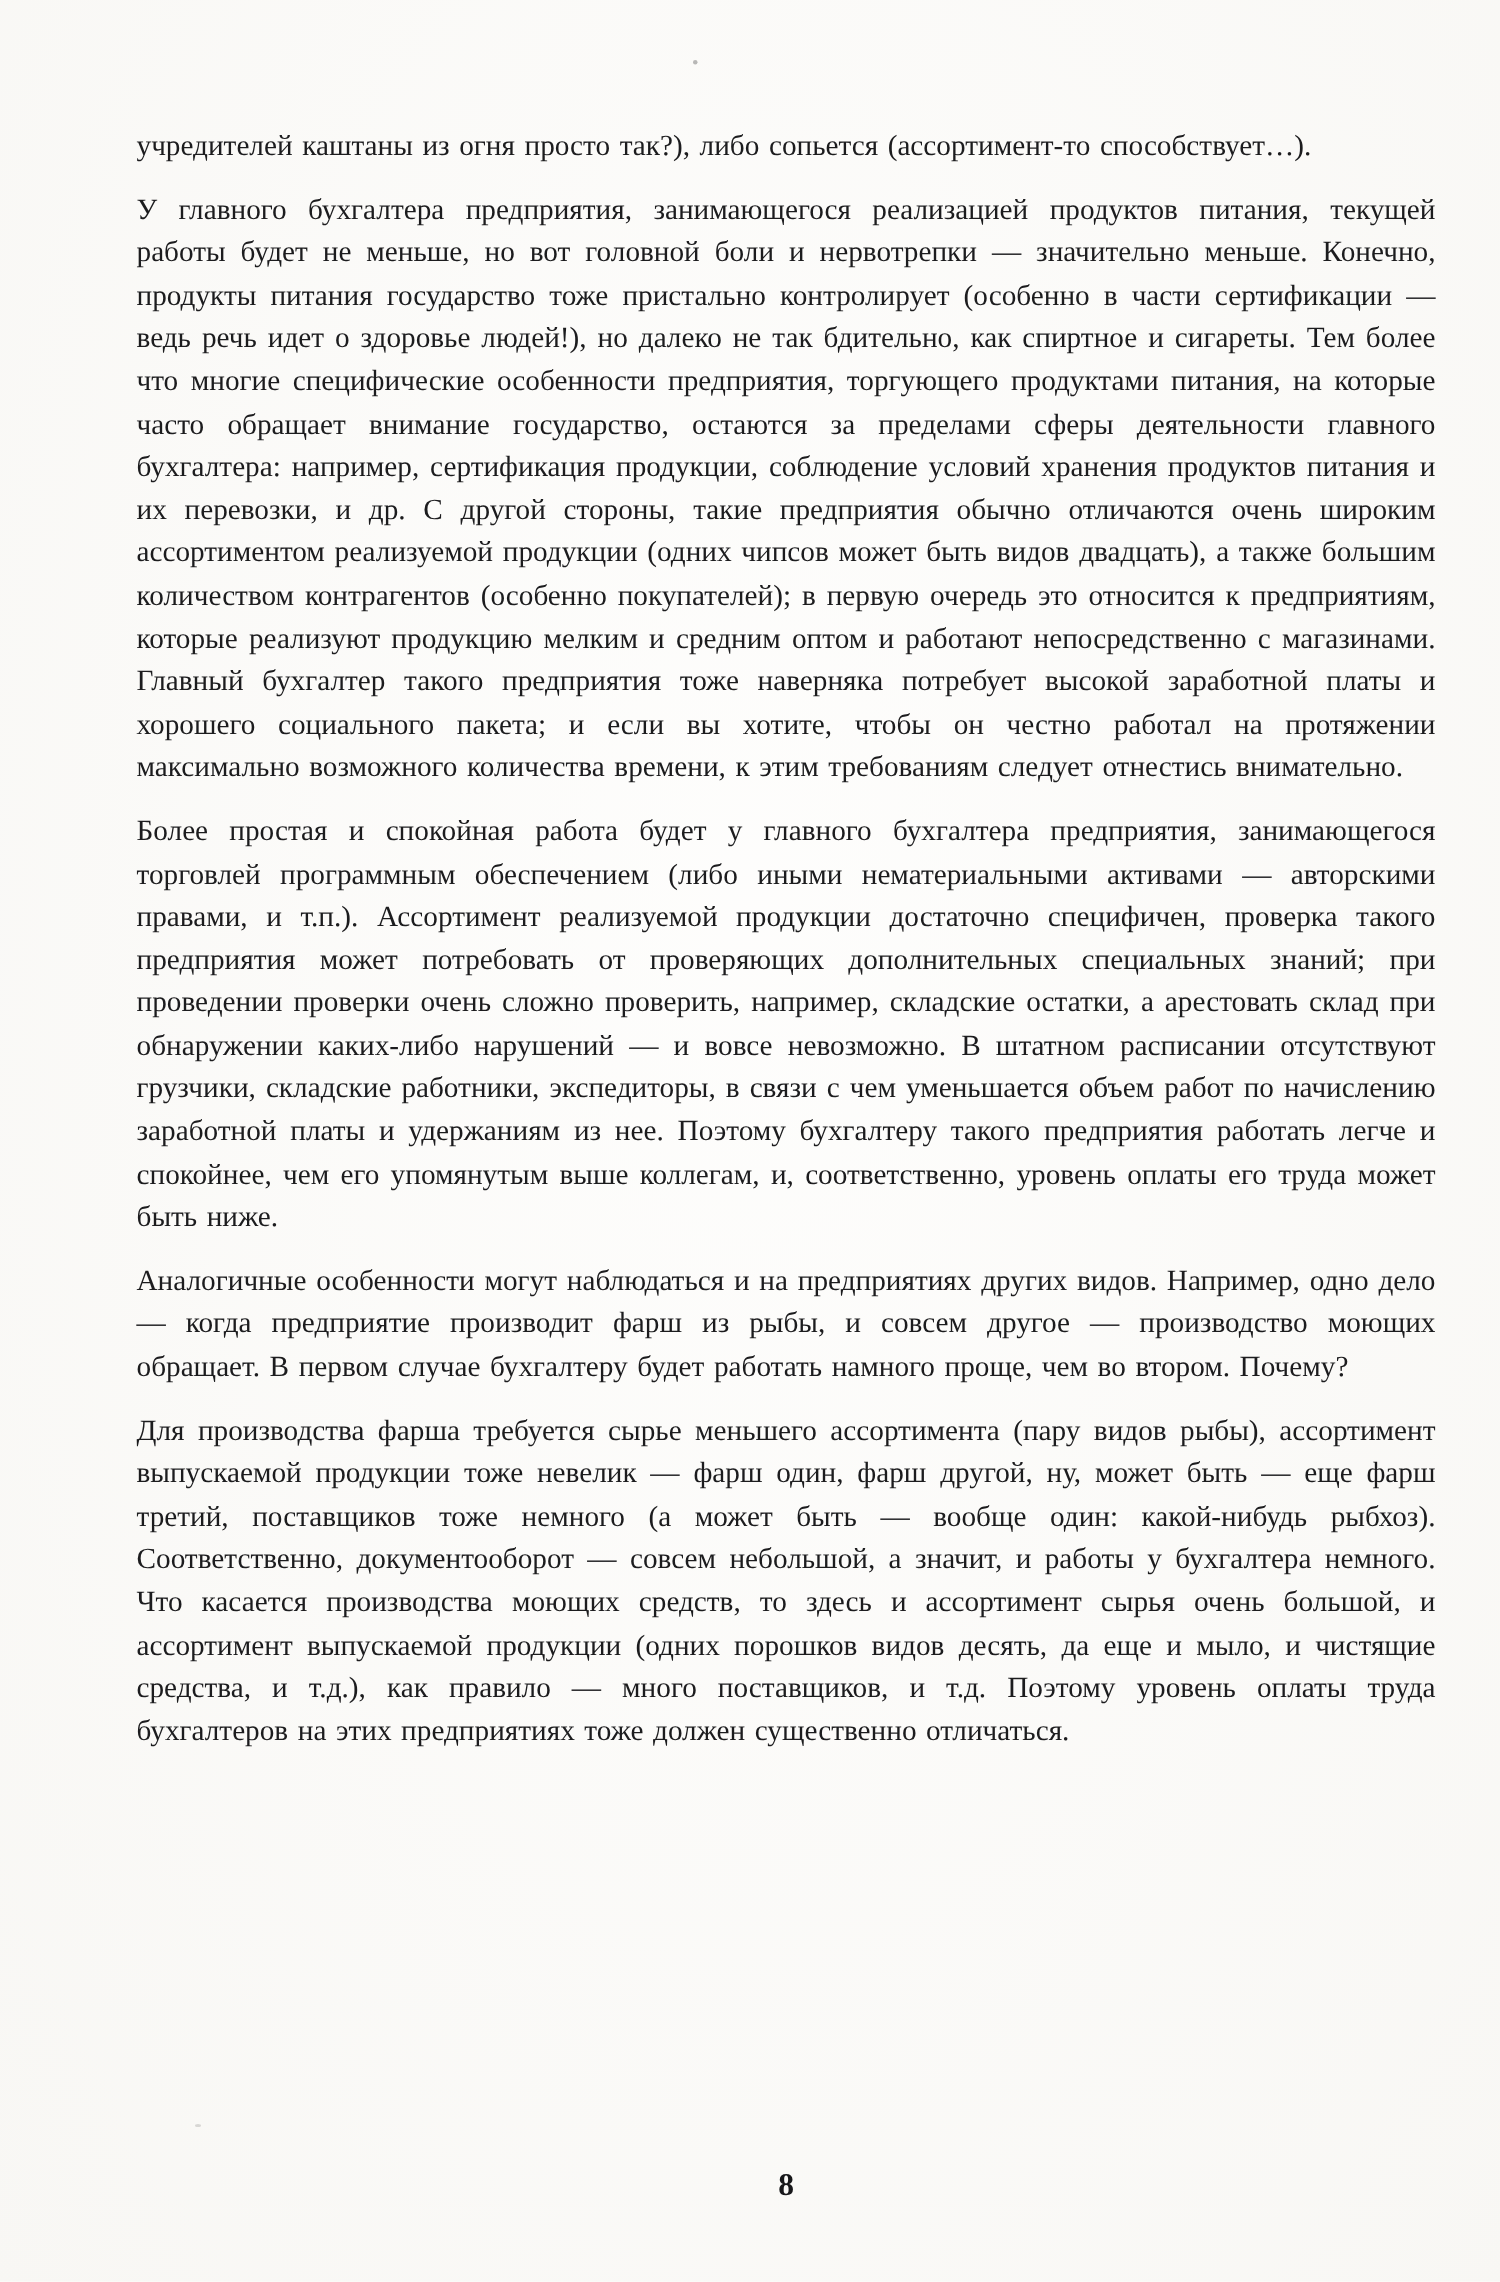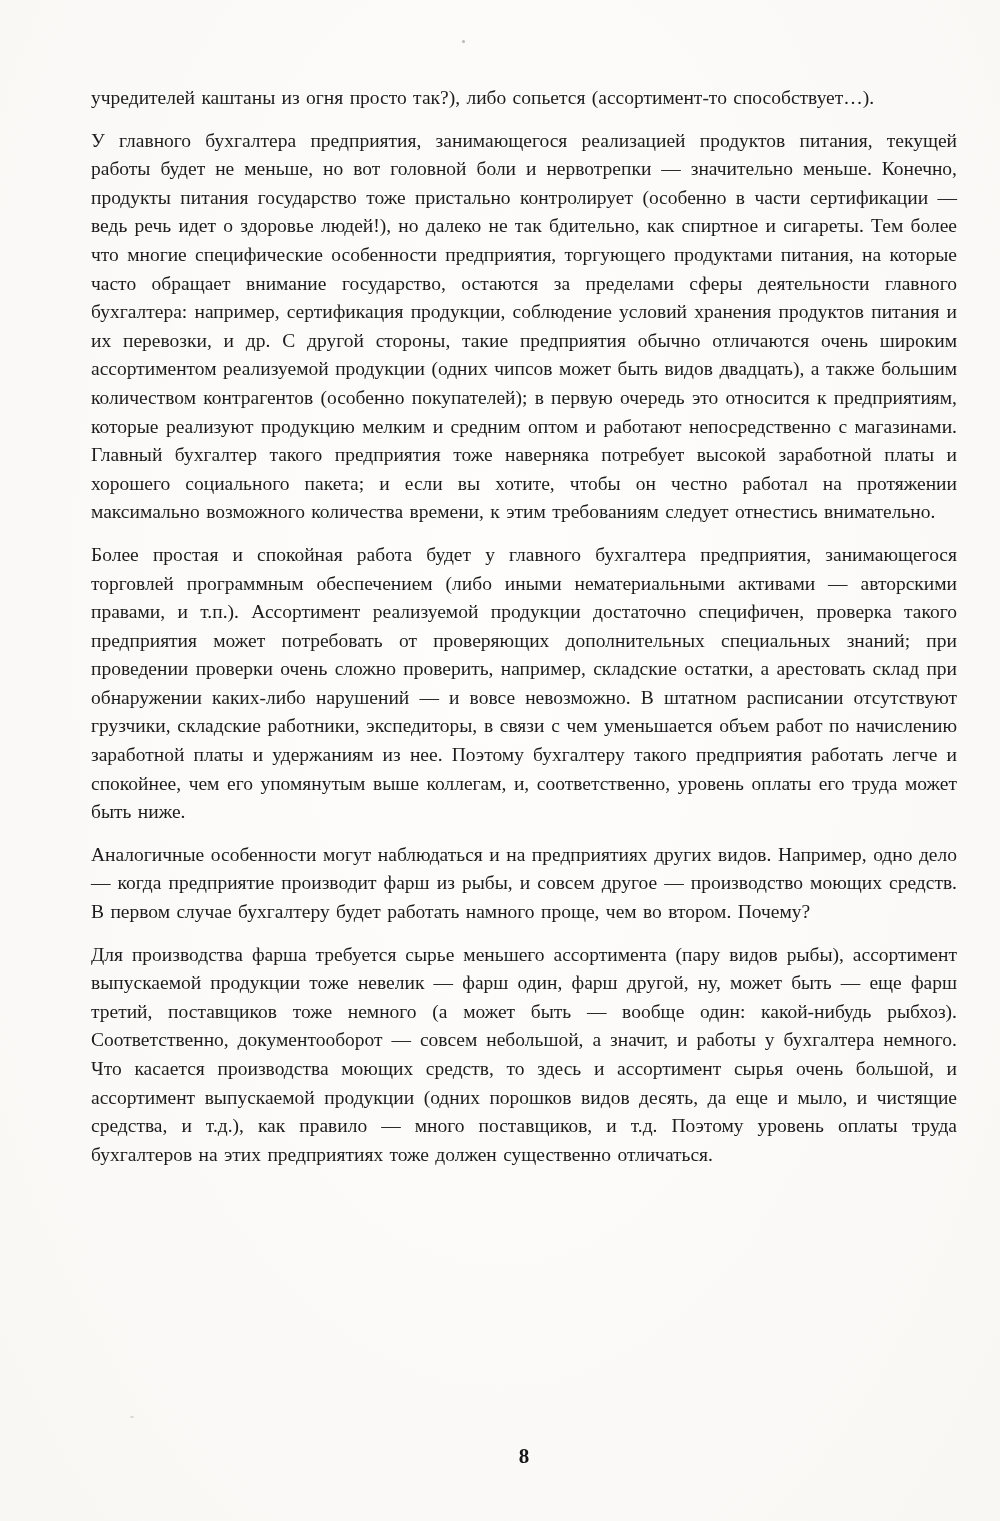--- a/index.html
+++ b/index.html
@@ -62,19 +62,19 @@
 
 <div class="page">
 
   <span class="speck speck-1"></span>
   <span class="speck speck-2"></span>
 
   <div class="text-block">
     <p>учредителей каштаны из огня просто так?), либо сопьется (ассортимент-то способствует…).</p>
     <p>У главного бухгалтера предприятия, занимающегося реализацией продуктов питания, текущей работы будет не меньше, но вот головной боли и нервотрепки — значительно меньше. Конечно, продукты питания государство тоже пристально контролирует (особенно в части сертификации — ведь речь идет о здоровье людей!), но далеко не так бдительно, как спиртное и сигареты. Тем более что многие специфические особенности предприятия, торгующего продуктами питания, на которые часто обращает внимание государство, остаются за пределами сферы деятельности главного бухгалтера: например, сертификация продукции, соблюдение условий хранения продуктов питания и их перевозки, и др. С другой стороны, такие предприятия обычно отличаются очень широким ассортиментом реализуемой продукции (одних чипсов может быть видов двадцать), а также большим количеством контрагентов (особенно покупателей); в первую очередь это относится к предприятиям, которые реализуют продукцию мелким и средним оптом и работают непосредственно с магазинами. Главный бухгалтер такого предприятия тоже наверняка потребует высокой заработной платы и хорошего социального пакета; и если вы хотите, чтобы он честно работал на протяжении максимально возможного количества времени, к этим требованиям следует отнестись внимательно.</p>
     <p>Более простая и спокойная работа будет у главного бухгалтера предприятия, занимающегося торговлей программным обеспечением (либо иными нематериальными активами — авторскими правами, и т.п.). Ассортимент реализуемой продукции достаточно специфичен, проверка такого предприятия может потребовать от проверяющих дополнительных специальных знаний; при проведении проверки очень сложно проверить, например, складские остатки, а арестовать склад при обнаружении каких-либо нарушений — и вовсе невозможно. В штатном расписании отсутствуют грузчики, складские работники, экспедиторы, в связи с чем уменьшается объем работ по начислению заработной платы и удержаниям из нее. Поэтому бухгалтеру такого предприятия работать легче и спокойнее, чем его упомянутым выше коллегам, и, соответственно, уровень оплаты его труда может быть ниже.</p>
-    <p>Аналогичные особенности могут наблюдаться и на предприятиях других видов. Например, одно дело — когда предприятие производит фарш из рыбы, и совсем другое — производство моющих средств. В первом случае бухгалтеру будет работать намного проще, чем во втором. Почему?</p>
+    <p>Аналогичные особенности могут наблюдаться и на предприятиях других видов. Например, одно дело — когда предприятие производит фарш из рыбы, и совсем другое — производство моющих обращает. В первом случае бухгалтеру будет работать намного проще, чем во втором. Почему?</p>
     <p>Для производства фарша требуется сырье меньшего ассортимента (пару видов рыбы), ассортимент выпускаемой продукции тоже невелик — фарш один, фарш другой, ну, может быть — еще фарш третий, поставщиков тоже немного (а может быть — вообще один: какой-нибудь рыбхоз). Соответственно, документооборот — совсем небольшой, а значит, и работы у бухгалтера немного. Что касается производства моющих средств, то здесь и ассортимент сырья очень большой, и ассортимент выпускаемой продукции (одних порошков видов десять, да еще и мыло, и чистящие средства, и т.д.), как правило — много поставщиков, и т.д. Поэтому уровень оплаты труда бухгалтеров на этих предприятиях тоже должен существенно отличаться.</p>
   </div>
 
   <div class="page-number">8</div>
 
 </div>
 
 </body></html>

